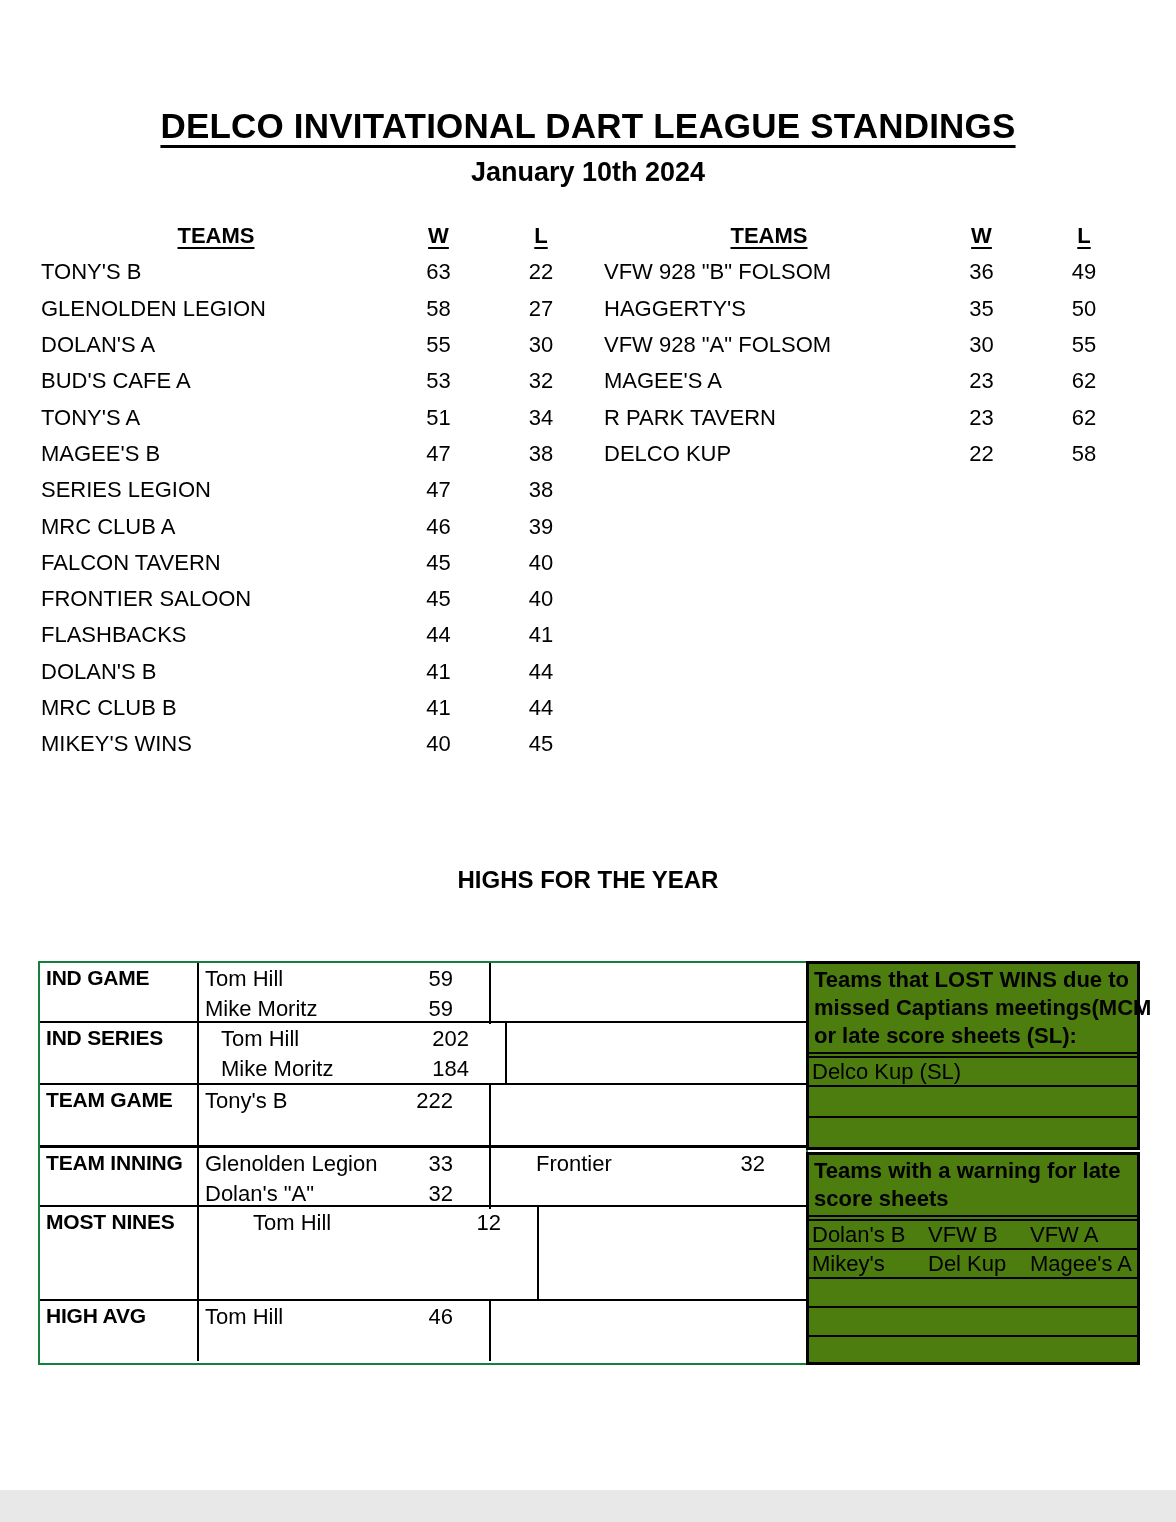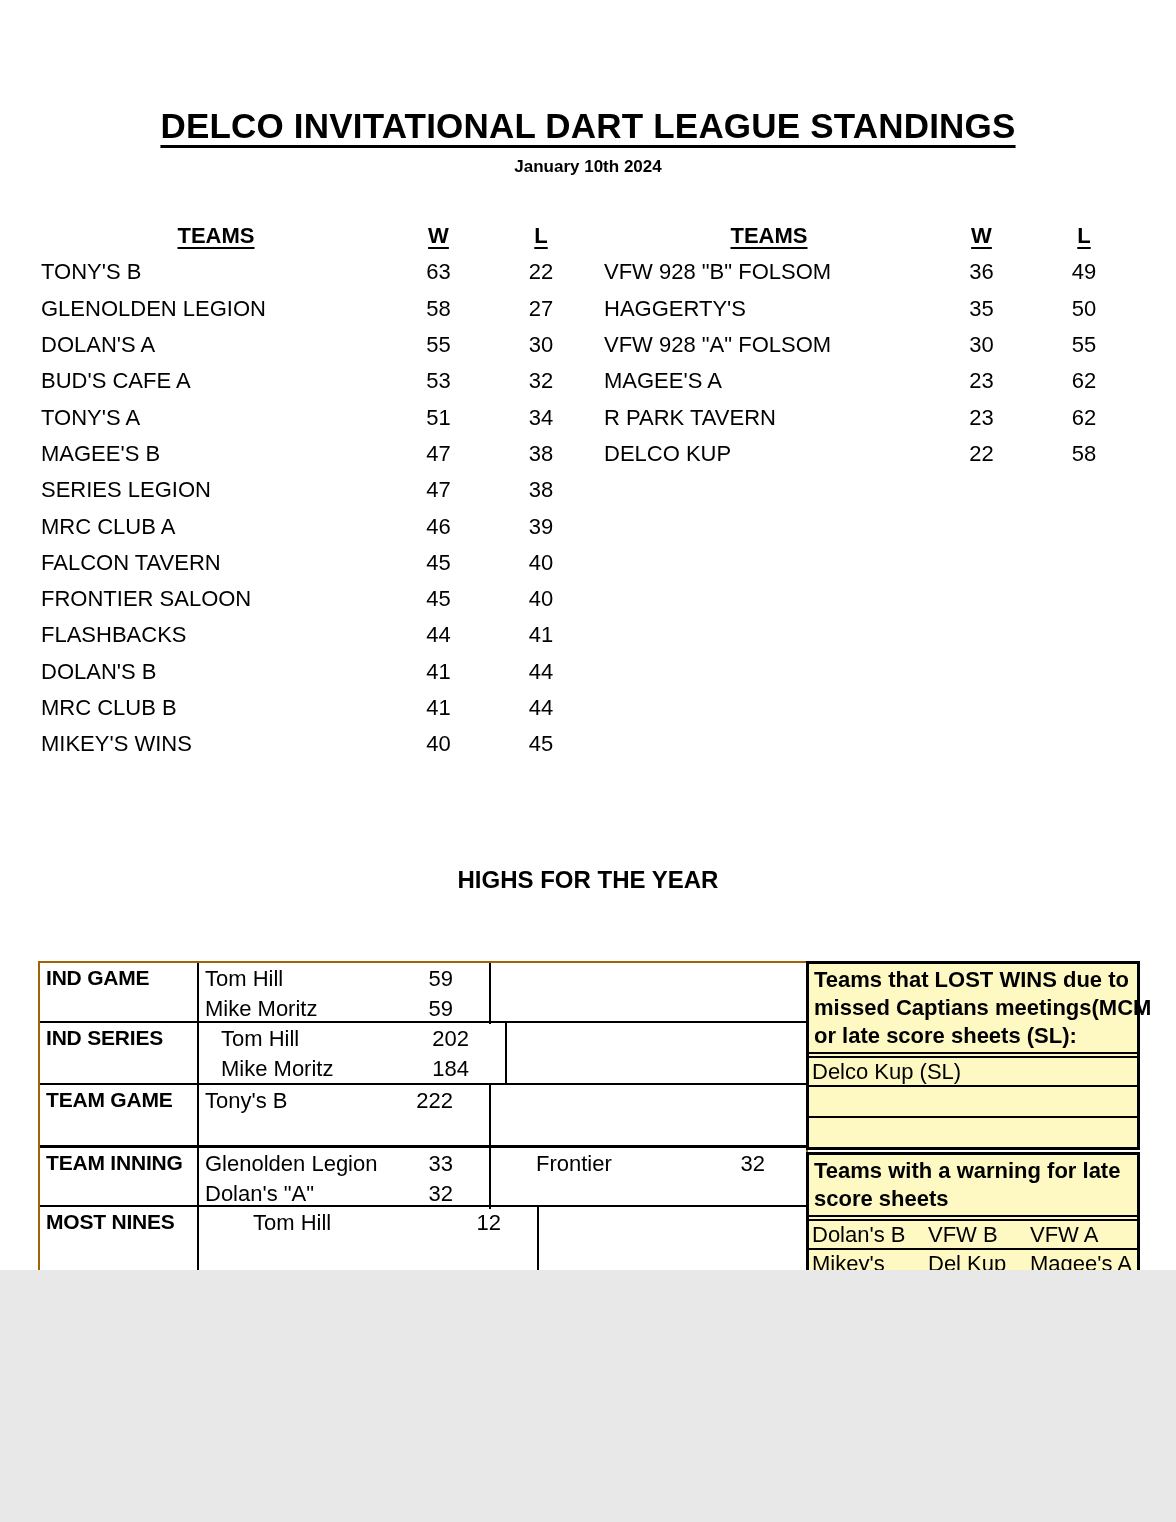--- a/index.html
+++ b/index.html
@@ -1,30 +1,30 @@
 <!DOCTYPE html>
 <html><head>
 <meta charset="utf-8">
 <style>
   html,body { margin:0; padding:0; background:#e8e8e8; }
   .page {
-    position:relative; width:1176px; height:1270px; margin:0 auto;
+    position:relative; width:1176px; height:1490px; margin:0 auto;
     background:#ffffff; color:#000;
     font-family:"Liberation Sans", sans-serif;
     overflow:hidden;
   }
   
   .title {
     position:absolute; top:106px; left:0; width:100%;
     text-align:center; font-size:35px; font-weight:bold; letter-spacing:0.2px;
     text-decoration:underline; text-decoration-thickness:3px; text-underline-offset:7px;
   }
   .date {
     position:absolute; top:157px; left:0; width:100%;
-    text-align:center; font-size:17px; font-weight:bold;
+    text-align:center; font-size:27px; font-weight:bold;
   }
   
   .slist { position:absolute; top:218px; font-size:22px; }
   .slist.left  { left:41px;  width:555px; }
   .slist.right { left:604px; width:535px; }
   .shead, .srow { display:grid; height:36.3px; align-items:center; }
   .slist.left  .shead, .slist.left  .srow { grid-template-columns:350px 95px 110px; }
   .slist.right .shead, .slist.right .srow { grid-template-columns:330px 95px 110px; }
   .scol-w, .scol-l { text-align:center; }
   .shead span {
@@ -34,21 +34,21 @@
   .shead .scol-teams { text-align:center; }
   .rows { display:block; }
   
   .highs-heading {
     position:absolute; top:866px; left:0; width:100%;
     text-align:center; font-size:24px; font-weight:bold;
   }
   
   .highs-table {
     position:absolute; left:38px; top:961px; width:770px; height:404px;
-    border:2px solid #a16207; box-sizing:border-box; font-size:22px;
+    border:2px solid #15803d; box-sizing:border-box; font-size:22px;
   }
   .hsec {
     display:grid; grid-template-columns:159px 292px 1fr;
     box-sizing:border-box; border-bottom:2px solid #000;
   }
   .hsec.h1 { height:60px; }
   .hsec.h2 { height:62px;gap:16px; }
   .hsec.h3 { height:63px; border-bottom-width:3px; }
   .hsec.h4 { height:59px; }
   .hsec.h5 { height:94px;gap:48px; }
@@ -58,21 +58,21 @@
     padding:3px 2px 0 6px; letter-spacing:-0.2px;
   }
   .hcol2 { border-right:2px solid #000; padding-top:1px; }
   .hcol3 { padding-top:1px; }
   .hentry { display:flex; justify-content:space-between; padding:0 36px 0 6px; line-height:30px; }
   .hcol3 .hentry { padding:0 41px 0 8px;margin-left:37px; }
   
   .nbox {
     position:absolute; left:806px; width:334px;
     border:3px solid #000; box-sizing:border-box;
-    font-size:22px; background:#fef9c3;
+    font-size:22px; background:#4d7c0f;
   }
   .nbox.box1 { top:961px; height:189px; }
   .nbox.box2 { top:1152px; height:213px; }
   .bheader {
     font-weight:bold; line-height:28px; padding:2px 0 2px 5px;
     border-bottom:6px double #000; white-space:nowrap;
   }
   .bheader div { overflow:visible; }
   .brow {
     border-bottom:2px solid #000; height:29px; line-height:27px;

